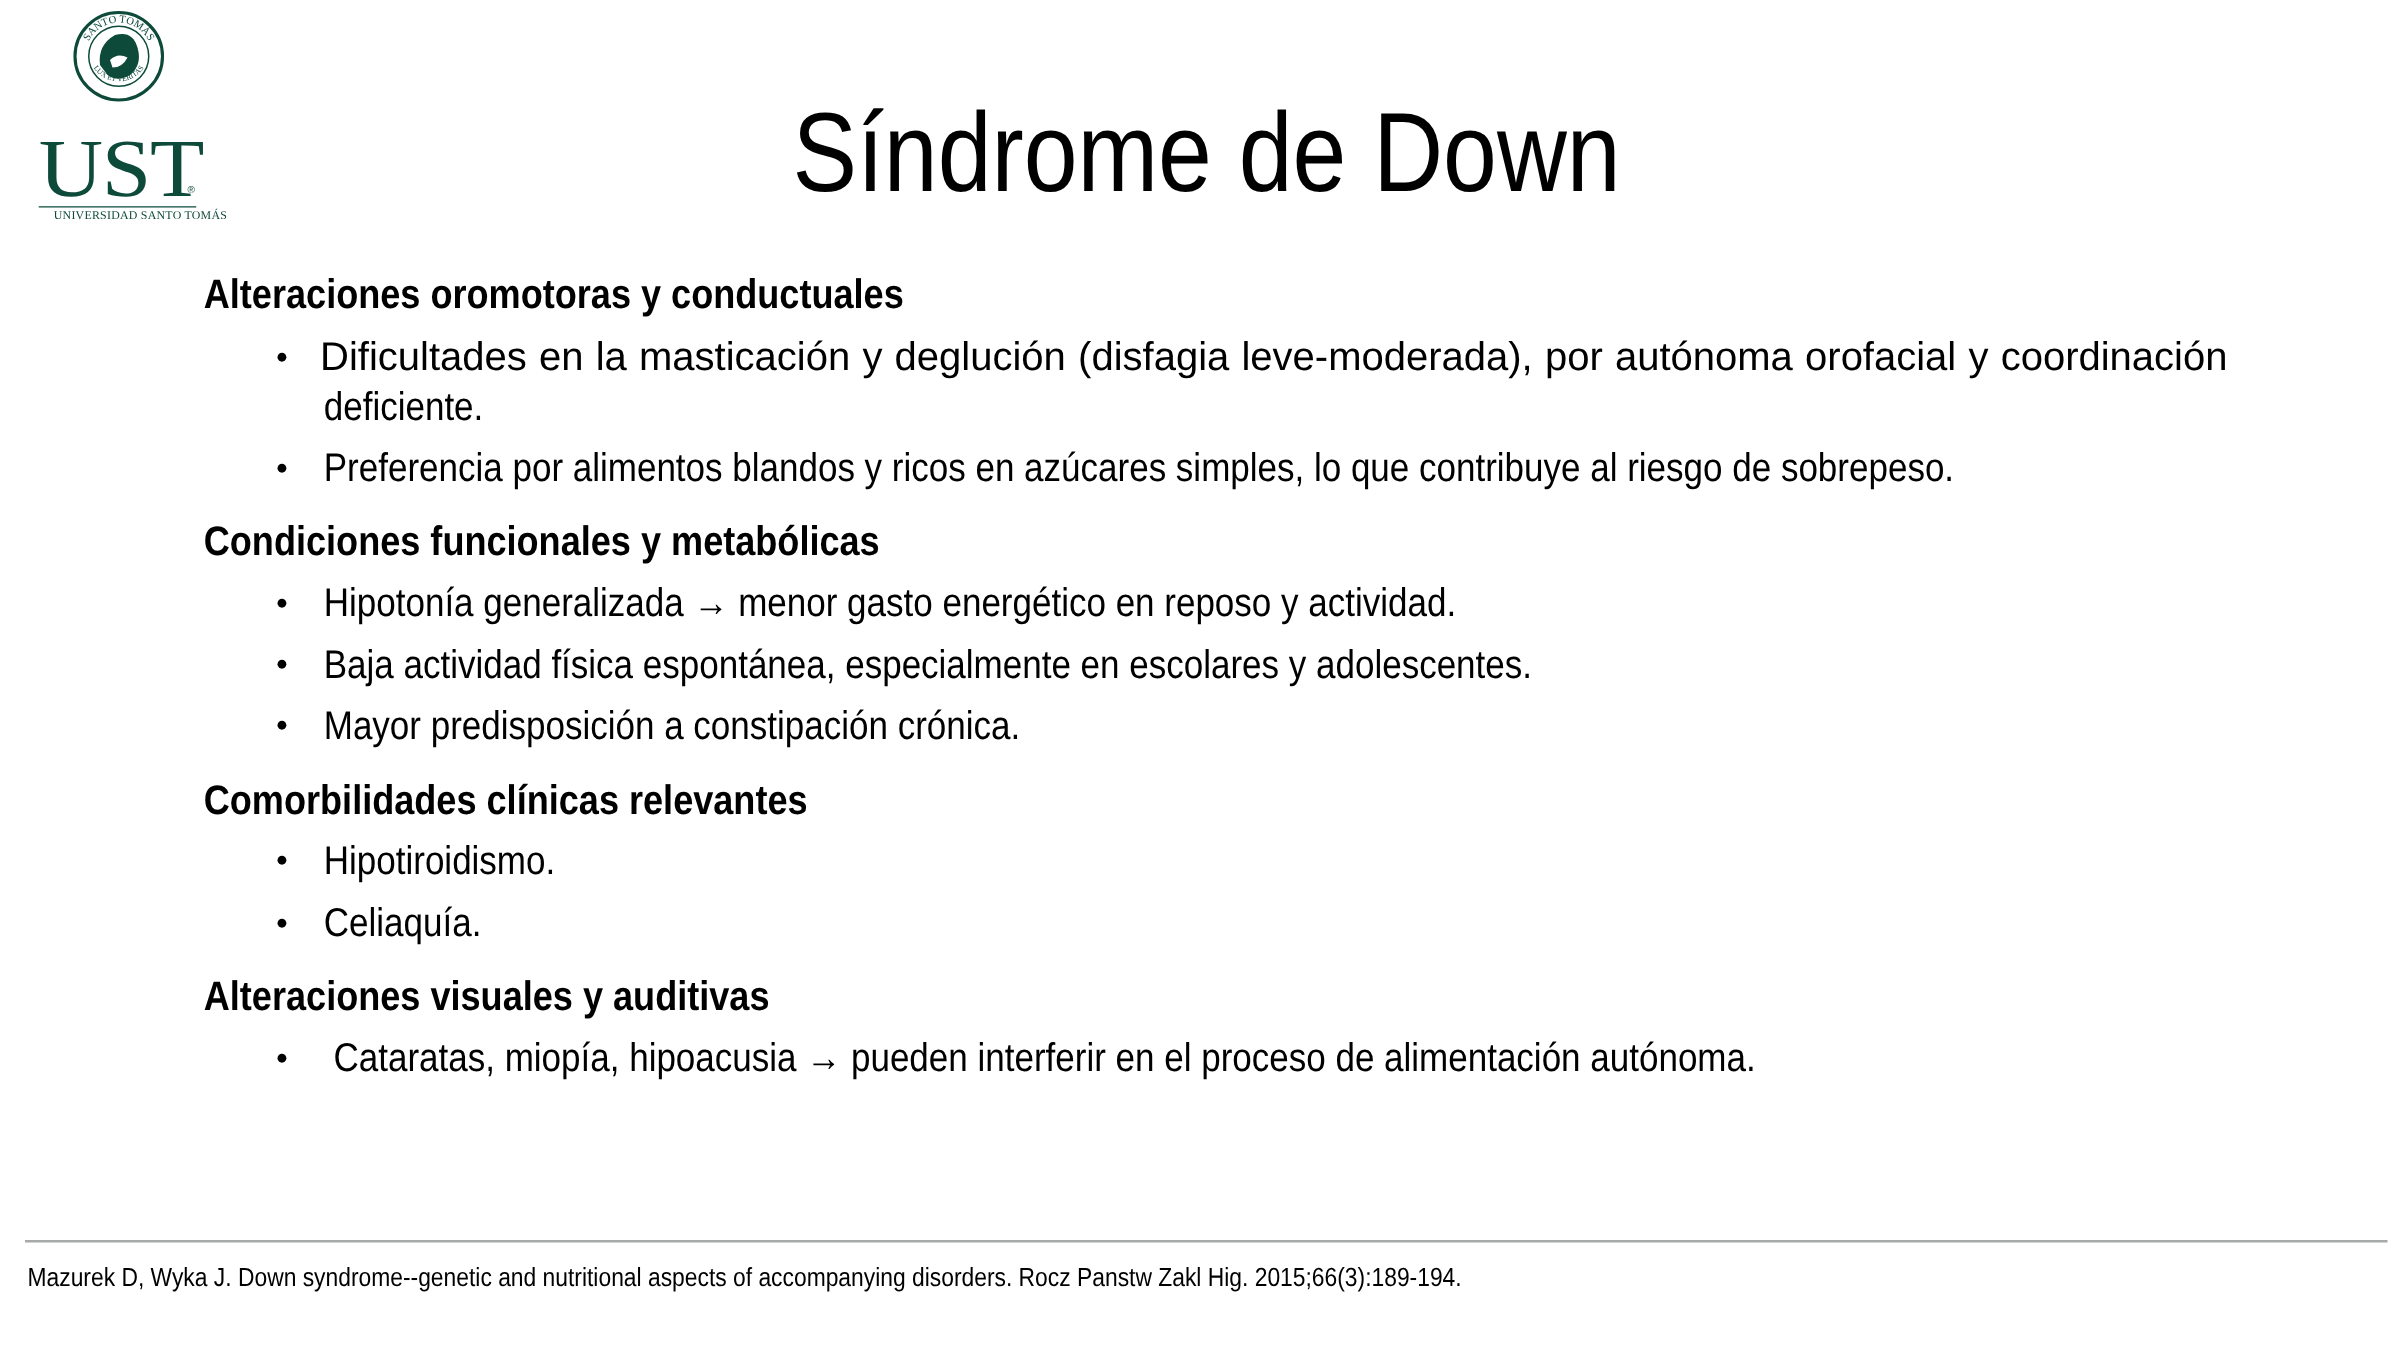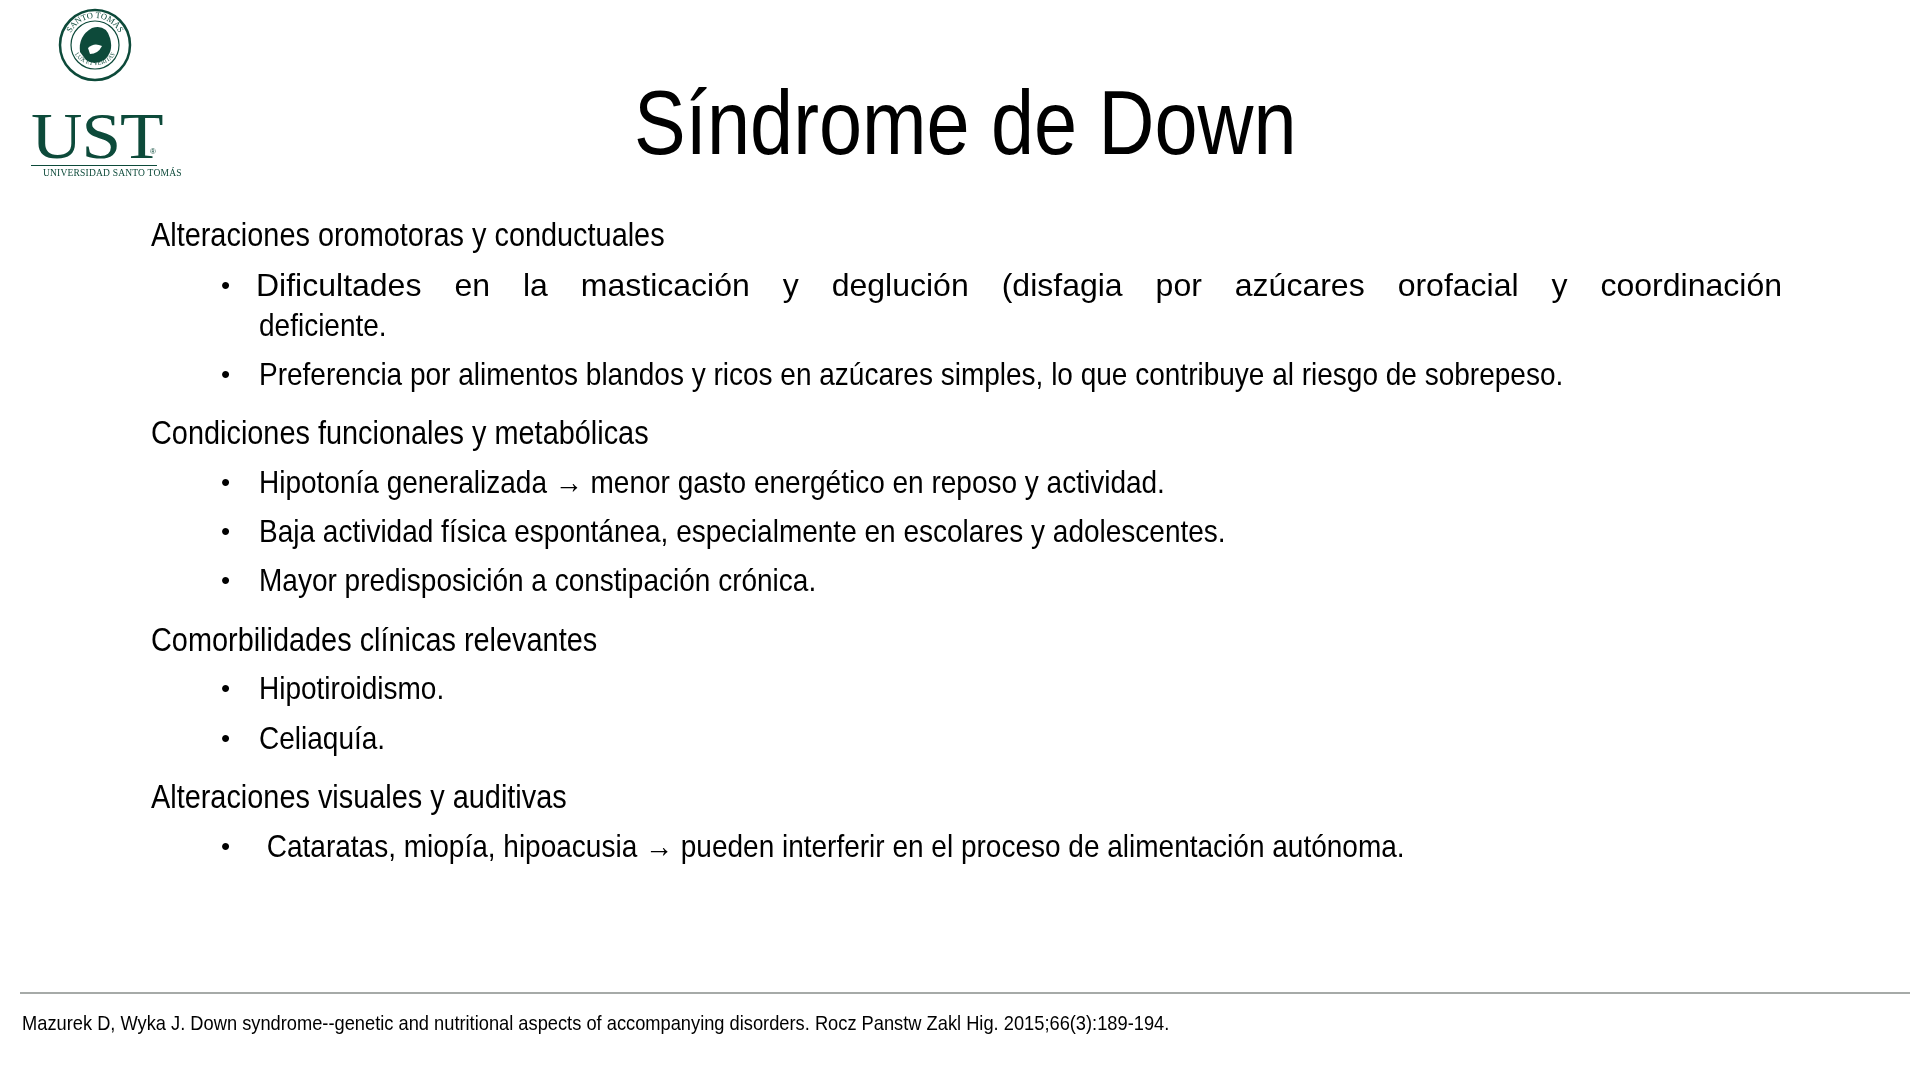--- a/index.html
+++ b/index.html
@@ -11,21 +11,21 @@
          color:#0d4a3a; letter-spacing:-1px; line-height:1; transform:scaleX(1.08); transform-origin:left top; }
   .ust-reg { position:absolute; left:122px; top:139px; font-size:8px; color:#0d4a3a; }
   .ust-rule { position:absolute; left:3px; top:157px; width:126px; height:1px; background:#0d4a3a; }
   .ust-sub { position:absolute; left:15px; top:160px; font-family:"Liberation Serif", serif; font-size:9.5px;
              color:#0d4a3a; white-space:nowrap; letter-spacing:0.2px; }
   .title { position:absolute; left:0; width:1930px; top:78px; text-align:center; font-size:90px;
            line-height:1; white-space:nowrap; }
   .title span { display:inline-block; transform:scaleX(0.86); }
   .content { position:absolute; left:147px; top:0; width:1640px; }
   .cond { display:inline-block; transform:scaleX(0.875); transform-origin:left center; white-space:nowrap; }
-  .h { position:absolute; left:4px; font-weight:normal; font-size:33px; line-height:40px; }
+  .h { position:absolute; left:16px; font-weight:bold; font-size:33px; line-height:40px; }
   .b { position:absolute; left:78px; font-size:32px; line-height:40px; }
   .dot { position:absolute; left:-4px; top:0; font-size:26px; }
   .btxt { position:absolute; left:34px; }
   .justify-line { position:absolute; left:256px; width:1526px; font-size:32px; line-height:40px;
                   display:flex; justify-content:space-between; white-space:nowrap; }
   .justify-line span { display:inline-block; }
   .rule { position:absolute; left:20px; width:1890px; top:992px; height:2px; background:#a6aaa8; }
   .ref { position:absolute; left:22px; top:1010px; font-size:21px; line-height:26px; white-space:nowrap; }
   .ref span { display:inline-block; transform:scaleX(0.87); transform-origin:left center; }
 </style>
@@ -66,22 +66,23 @@
     <span class="dot">•</span>
   </div>
   <div class="justify-line" style="top:265px; left:109px; width:1526px;text-align:center;">
     <span>Dificultades</span>
     <span>en</span>
     <span>la</span>
     <span>masticación</span>
     <span>y</span>
     <span>deglución</span>
     <span>(disfagia</span>
+    <span>leve-moderada),</span>
     <span>por</span>
-    <span>azúcares</span>
+    <span>autónoma</span>
     <span>orofacial</span>
     <span>y</span>
     <span>coordinación</span>
   </div>
   <div class="b" style="top:305px">
     <span class="btxt cond">deficiente.</span>
   </div>
 
   <div class="b" style="top:354px">
     <span class="dot">•</span>

